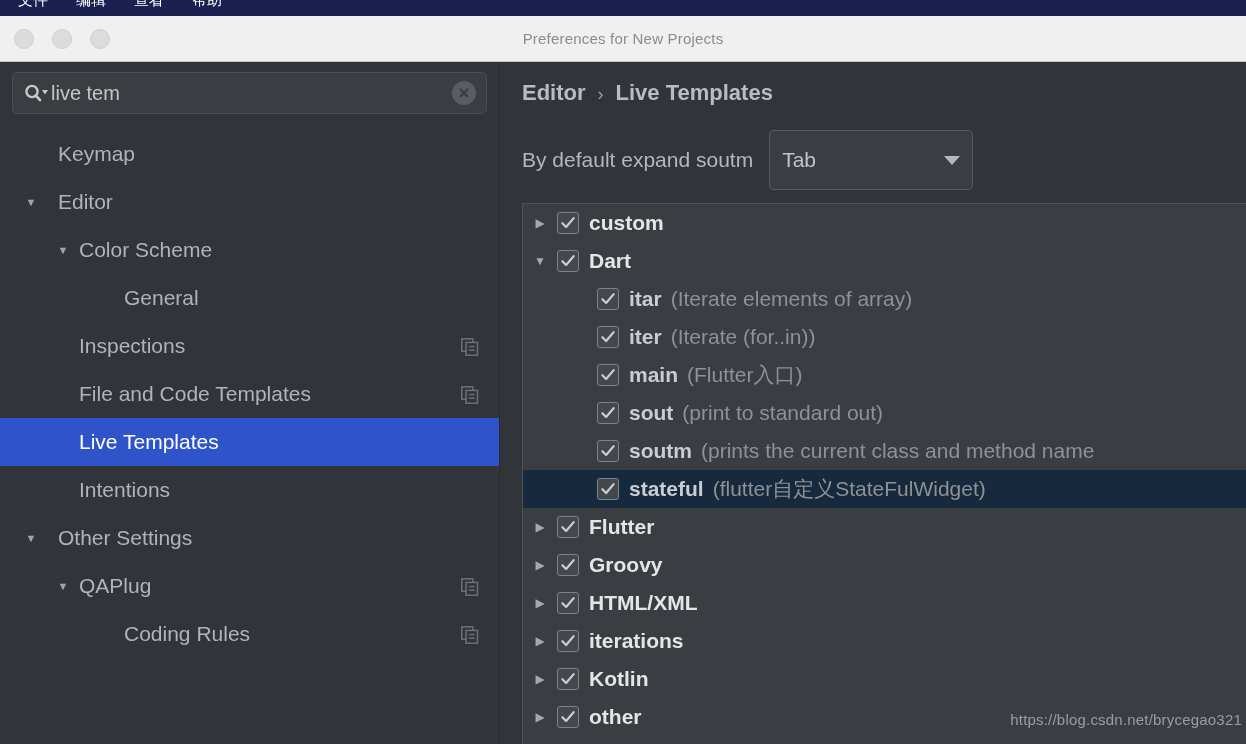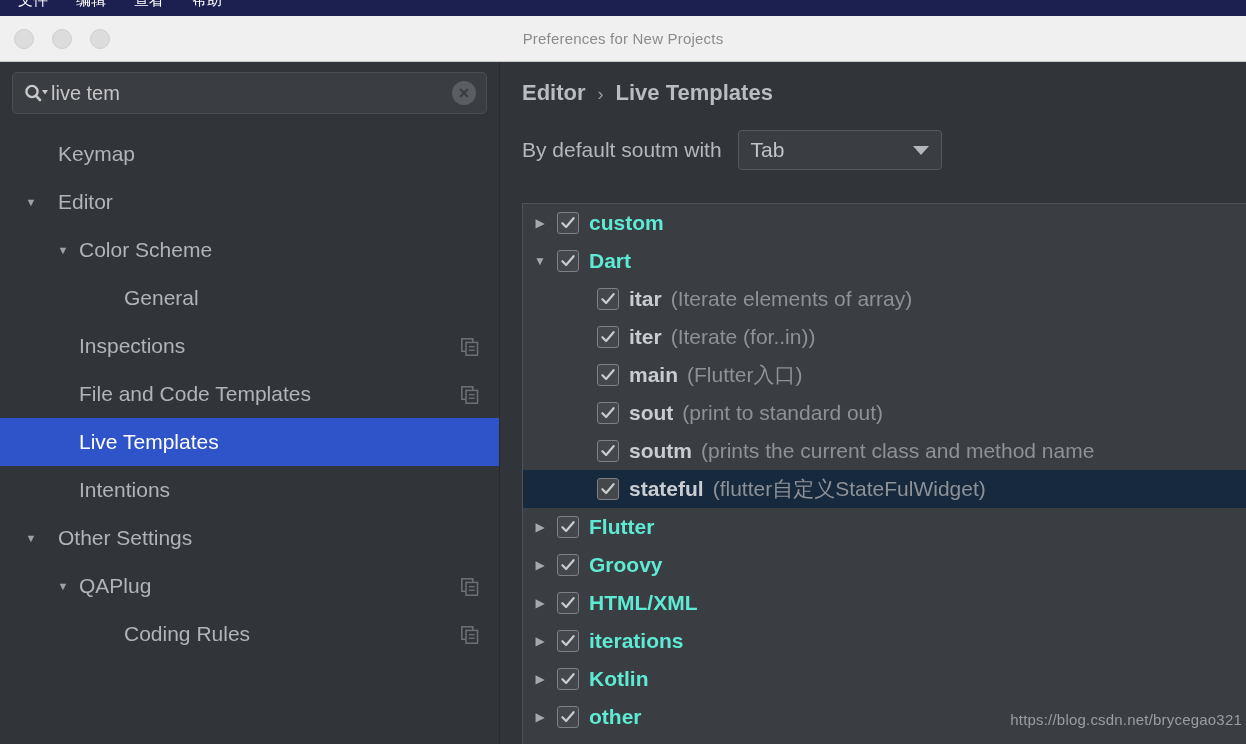--- a/index.html
+++ b/index.html
@@ -146,21 +146,21 @@
   }
   .expand-row {
     display: flex; align-items: center;
     padding: 24px 0 0 21px;
   }
   .expand-label {
     color: #b4b7bc; font-size: 21px;
     margin-right: 16px;
   }
   .combo {
-    width: 204px; height: 40px;
+    width: 204px; height: 60px;
     background: #3a3d42;
     border: 1px solid #55585d;
     border-radius: 4px;
     display: flex; align-items: center;
     padding: 0 12px;
     cursor: pointer;
   }
   .combo-val { flex: 1 1 auto; color: #c1c4c9; font-size: 21px; }
   .caret {
     width: 0; height: 0;
@@ -198,21 +198,21 @@
   .cbx {
     width: 22px; height: 22px;
     border: 1px solid #7e8186;
     border-radius: 3px;
     background: #44474c;
     flex: 0 0 auto;
     display: flex; align-items: center; justify-content: center;
     margin-right: 10px;
     cursor: pointer;
   }
-  .tmpl-name { font-weight: bold; color: #5eead4; }
+  .tmpl-name { font-weight: bold; color: #e5e5e5; }
   .tmpl-name.leaf { font-weight: bold; color: #c9ccd1; }
   .tmpl-desc { color: #8e9196; margin-left: 9px; font-weight: normal; }
 
   .watermark {
     position: absolute;
     right: 4px; bottom: 16px;
     color: #9a9da2;
     font-size: 15px;
     letter-spacing: .2px;
     margin-top: 23px;
@@ -334,21 +334,21 @@
 
   <div class="panel">
 
     <div class="breadcrumb">
       <span>Editor</span>
       <span class="crumb-sep">›</span>
       <span>Live Templates</span>
     </div>
 
     <div class="expand-row">
-      <span class="expand-label">By default soutm with</span>
+      <span class="expand-label">By default expand soutm</span>
       <div class="combo">
         <span class="combo-val">Tab</span>
         <span class="caret"></span>
       </div>
     </div>
 
     <div class="tmpl-box" id="tmpl-list">
         <div class="tmpl-row">
           <span class="tmpl-arrow">▶</span>
           <span class="cbx">

